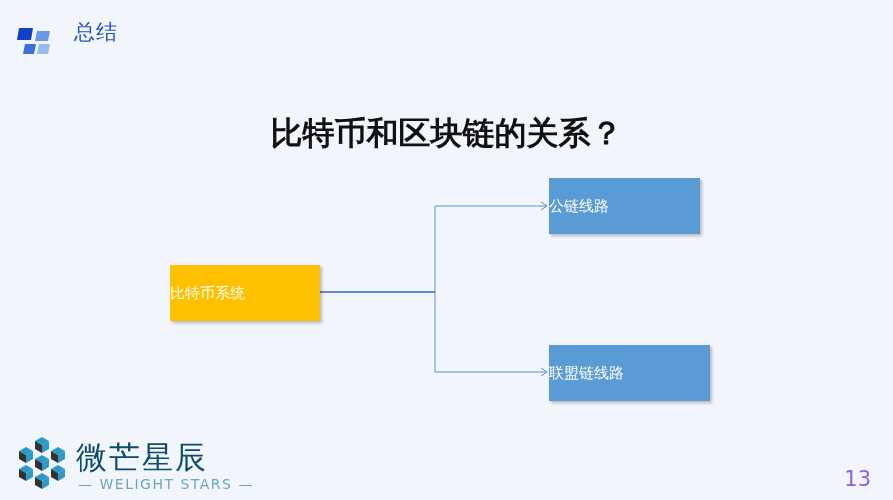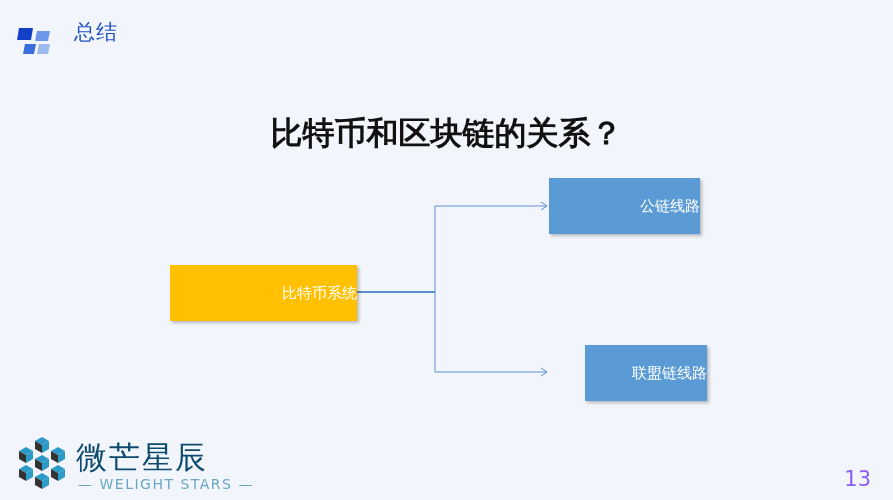--- a/index.html
+++ b/index.html
@@ -1,25 +1,25 @@
 <!DOCTYPE html>
 <html><head>
 <meta charset="utf-8">
 <style>
   html, body { margin:0; padding:0; }
   body { width:893px; height:500px; background:#f2f6fc; position:relative; overflow:hidden;
          font-family:"DejaVu Sans", sans-serif; }
   .logo-sq { position:absolute; }
   .header-title { position:absolute; left:74px; top:18px; font-size:21px; color:#1f4fc0; letter-spacing:1px; }
   .main-q { position:absolute; left:0; width:893px; top:112px; text-align:center; font-size:32px; font-weight:bold; color:#111; }
-  .box { position:absolute; display:flex; align-items:center; justify-content:flex-end; color:#fff; font-size:15px;
+  .box { position:absolute; display:flex; align-items:center; justify-content:flex-start; color:#fff; font-size:15px;
          box-shadow:2px 2px 3px rgba(0,0,0,0.25); }
-  .box.src { left:170px; top:265px; width:150px; height:56px; background:#ffc000;padding-left:37px; }
+  .box.src { left:170px; top:265px; width:150px; height:56px; background:#ffc000; }
   .box.t1 { left:549px; top:178px; width:151px; height:56px; background:#5b9bd5; }
-  .box.t2 { left:549px; top:345px; width:122px; height:56px; background:#5b9bd5;margin-left:36px; }
+  .box.t2 { left:549px; top:345px; width:161px; height:56px; background:#5b9bd5; }
   svg.conn { position:absolute; left:0; top:0; }
   .brand { position:absolute; left:76px; top:437px; font-size:31px; color:#0c4a6e; letter-spacing:2px;text-align:center; }
   .brand-sub { position:absolute; left:78px; top:476px; font-size:14px; color:#6aa7c4; letter-spacing:1.5px; }
   .pagenum { position:absolute; right:22px; top:467px; font-size:21px; color:#8b5cf6;margin-left:47px; }
 </style>
 </head>
 <body>
 
 <div>
   <svg class="logo-sq" style="left:16px;top:26px" width="38" height="32" viewBox="0 0 38 32">

